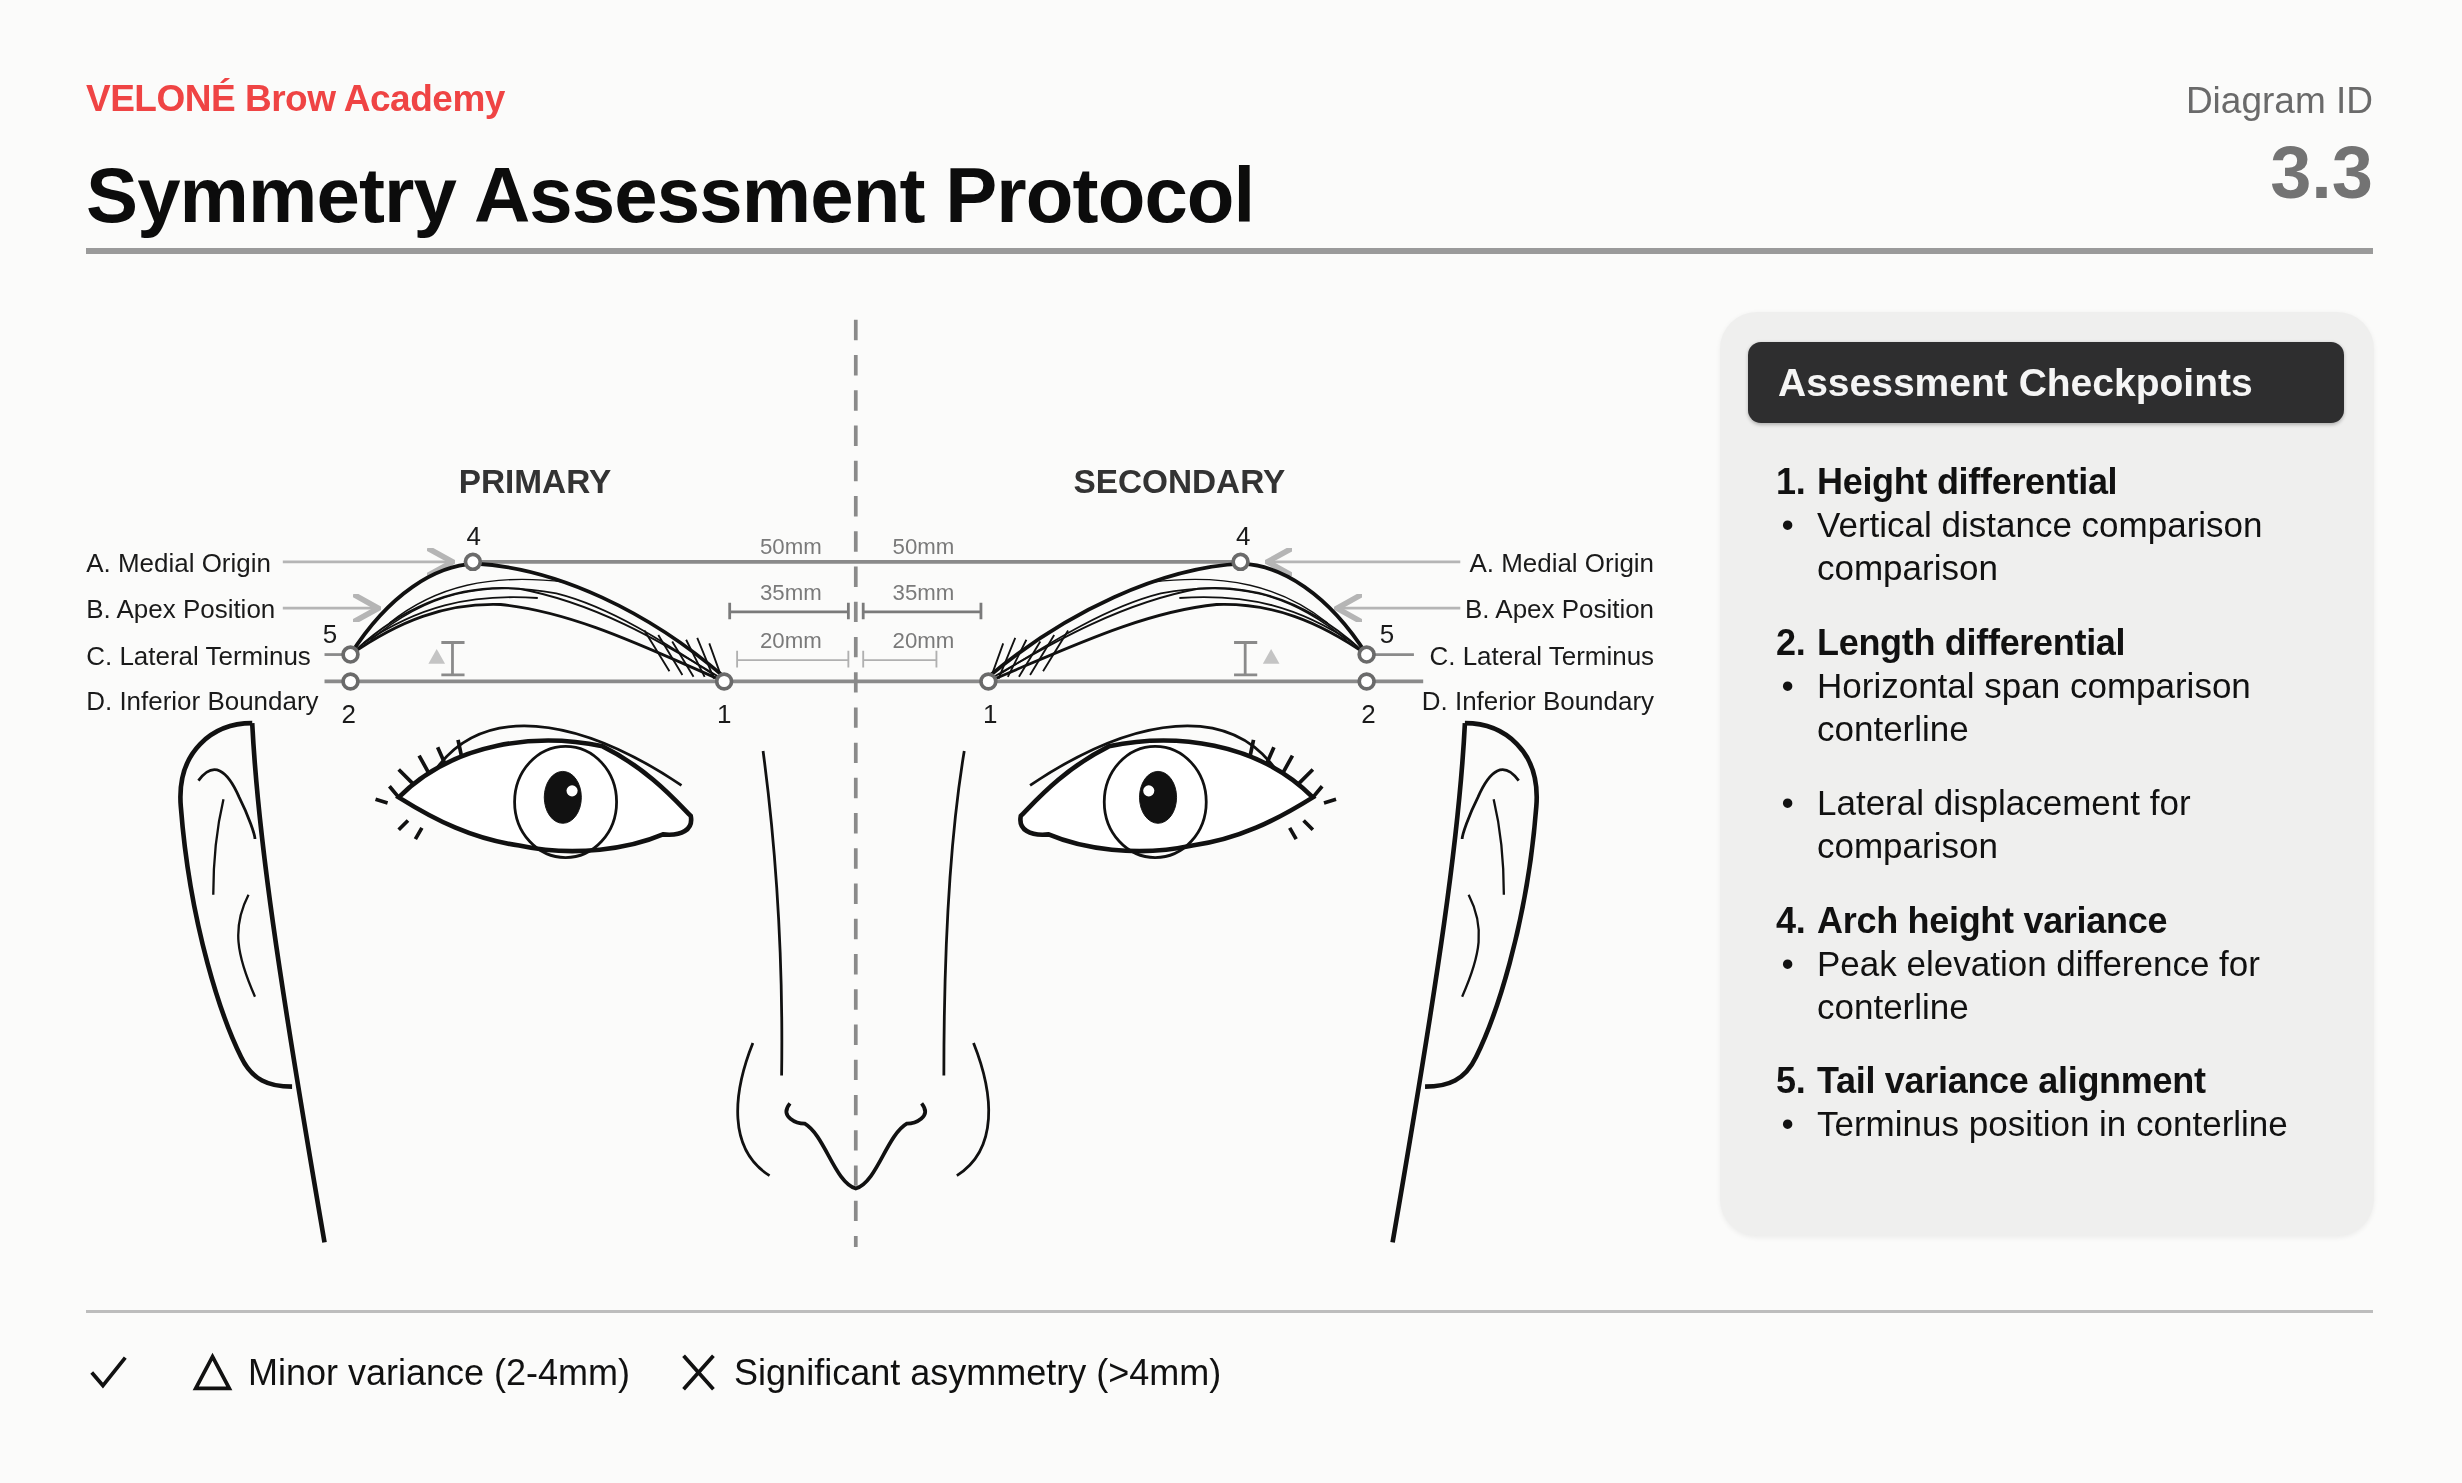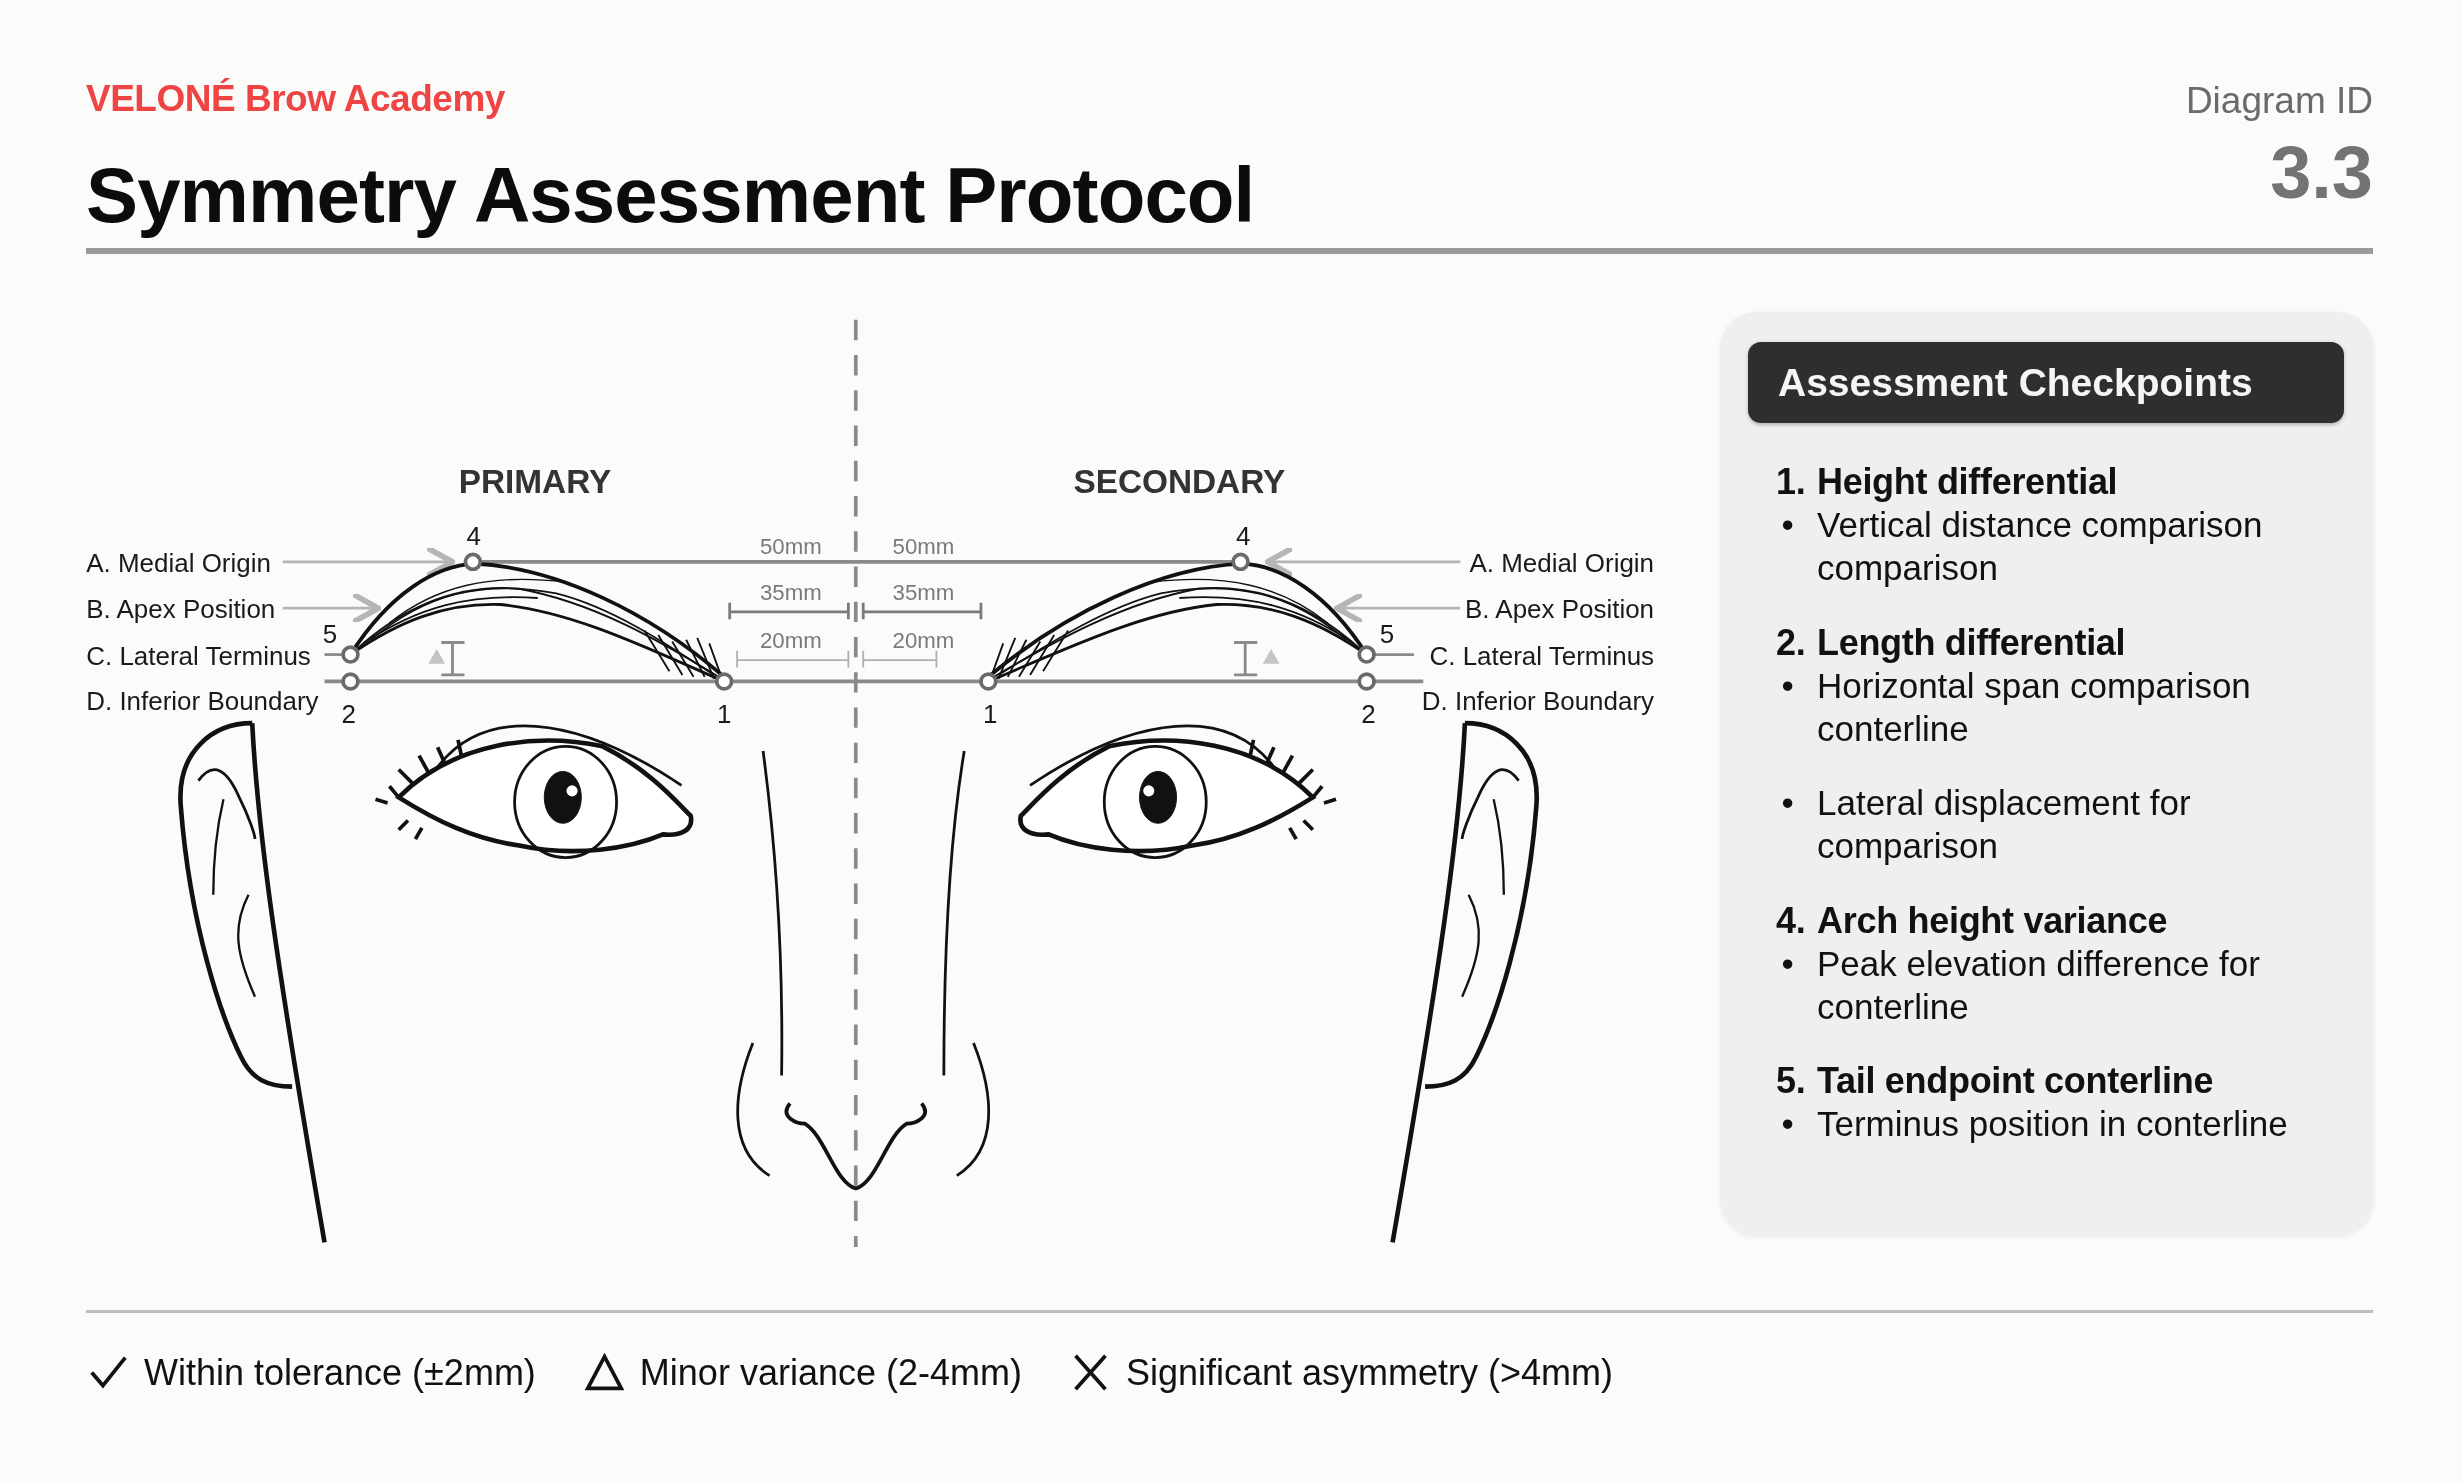--- a/index.html
+++ b/index.html
@@ -205,38 +205,37 @@
         </div>
     </div>
     <div class="check-item">
       <div class="check-title"><span class="num">4.</span><span>Arch height variance</span></div>
       <div class="check-desc">
           <span class="bullet">•</span>
           <span>Peak elevation difference for conterline</span>
         </div>
     </div>
     <div class="check-item">
-      <div class="check-title"><span class="num">5.</span><span>Tail endpoint conterline</span></div>
+      <div class="check-title"><span class="num">5.</span><span>Tail variance alignment</span></div>
       <div class="check-desc">
           <span class="bullet">•</span>
           <span>Terminus position in conterline</span>
         </div>
     </div>
   </div>
 </div>
 
 <div class="footer-rule"></div>
 <div class="legend">
   <div class="legend-item">
     <span class="legend-icon">
       <svg width="41" height="41" viewBox="0 0 44 44">
           <path d="M4,22 L16,36 L40,6" fill="none" stroke="#111" stroke-width="4"></path>
         </svg>
     </span>
-    <span>Within tolerance (±2mm)</span>
   </div>
   <div class="legend-item">
     <span class="legend-icon">
       <svg width="41" height="41" viewBox="0 0 44 44">
           <path d="M22,5 L40,39 L4,39 Z" fill="none" stroke="#111" stroke-width="4"></path>
         </svg>
     </span>
     <span>Minor variance (2-4mm)</span>
   </div>
   <div class="legend-item">

